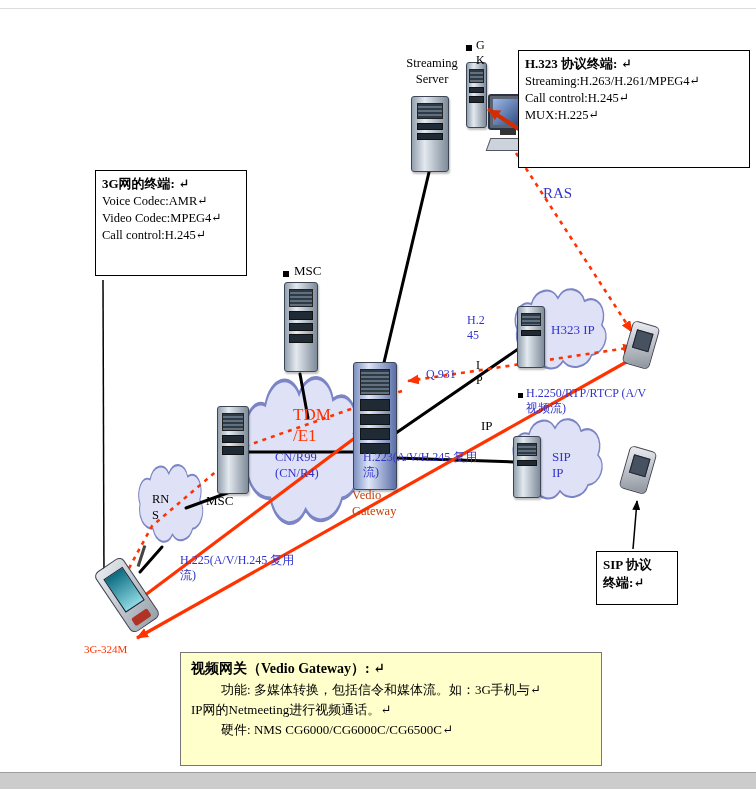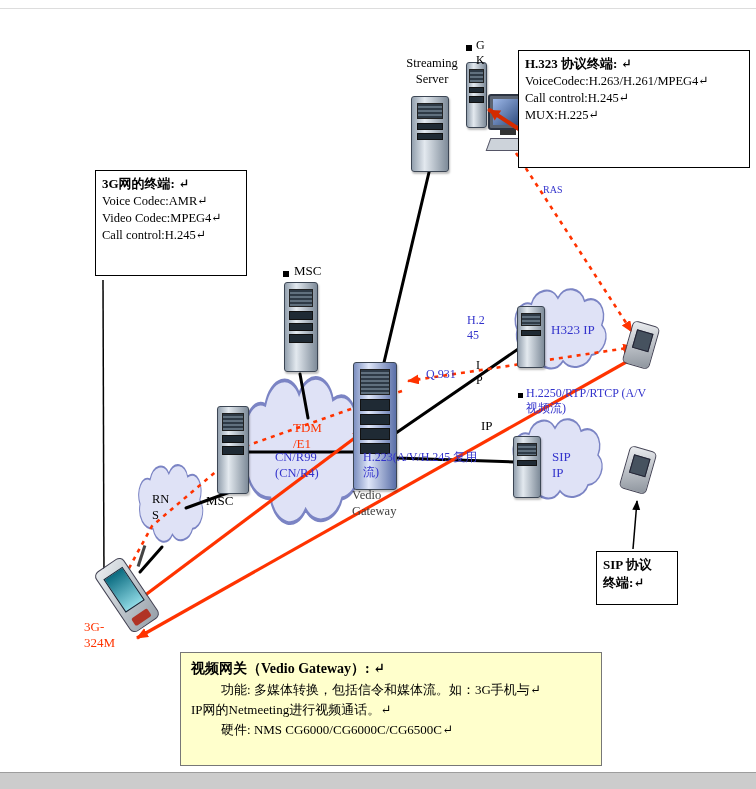--- a/index.html
+++ b/index.html
@@ -1,21 +1,21 @@
 <!DOCTYPE html>
 <html><head>
 <meta charset="utf-8">
 <style>
   html,body{margin:0;padding:0;background:#fff;}
   #stage{position:relative;width:756px;height:789px;background:#fff;overflow:hidden;
          font-family:"Liberation Serif","DejaVu Serif",serif;color:#000;}
   .layer{position:absolute;left:0;top:0;}
   
   .lbl{position:absolute;font-weight:normal;font-size:12px;line-height:1.25;}
-  .blue{color:#3333cc;} .red{color:#ff3300;} .orange{color:#404040;}
+  .blue{color:#3333cc;} .red{color:#ff3300;} .orange{color:#c2410c;}
   
   .box{position:absolute;background:#fff;border:1px solid #000;padding:4px 6px;
        font-size:12.5px;line-height:1.38;}
   .box .bt{font-weight:bold;font-size:13px;}
   .box .bl{word-break:break-all;}
   
   .note{position:absolute;background:#ffffcc;border:1px solid #777;padding:5px 10px 7px;
         font-size:13px;line-height:1.55;}
   .note .nt{font-weight:bold;font-size:14px;}
   .note .ind{padding-left:30px;}
@@ -169,45 +169,46 @@
 
   <div class="bullet" style="left:466px;top:45px"></div>
   <div class="bullet" style="left:283px;top:271px"></div>
   <div class="bullet" style="left:518px;top:393px;width:5px;height:5px"></div>
 
   <div class="lbl" style="left:395px;top:56px;width:74px;text-align:center;font-size:12.5px">Streaming Server</div>
   <div class="lbl" style="left:476px;top:38px;width:16px">G K</div>
   <div class="lbl" style="left:294px;top:263px;font-size:13px">MSC</div>
   <div class="lbl" style="left:206px;top:493px;font-size:13px">MSC</div>
   <div class="lbl" style="left:152px;top:492px;width:26px;font-size:12.5px">RN S</div>
-  <div class="lbl red" style="left:293px;top:420px;width:40px;font-size:13px">TDM /E1</div>
+  <div class="lbl red" style="left:293px;top:404px;width:40px;font-size:17px">TDM /E1</div>
   <div class="lbl blue" style="left:275px;top:450px;width:70px;font-size:12.5px">CN/R99 (CN/R4)</div>
   <div class="lbl orange" style="left:352px;top:488px;width:60px;font-size:12.5px">Vedio Gateway</div>
   <div class="lbl blue" style="left:551px;top:322px;width:44px;font-size:13px">H323 IP</div>
   <div class="lbl blue" style="left:552px;top:449px;width:32px;font-size:13px">SIP IP</div>
-  <div class="lbl red" style="left:84px;top:619px;width:44px;font-size:13px;overflow-wrap:break-word">3G-324M</div>
-
-  <div class="lbl blue" style="left:543px;top:184px;font-size:10px">RAS</div>
+  <div class="lbl red" style="left:84px;top:643px;width:44px;font-size:11px;overflow-wrap:break-word">3G-324M</div>
+
+  <div class="lbl blue" style="left:543px;top:184px;font-size:15px">RAS</div>
   <div class="lbl blue" style="left:467px;top:313px;width:30px">H.2 45</div>
   <div class="lbl" style="left:476px;top:358px;width:12px">I P</div>
   <div class="lbl blue" style="left:426px;top:367px">Q.931</div>
   <div class="lbl blue" style="left:526px;top:386px;width:128px">H.2250/RTP/RTCP (A/V视频流)</div>
   <div class="lbl" style="left:481px;top:418px;font-size:13px">IP</div>
   <div class="lbl blue" style="left:363px;top:450px;width:122px">H.223(A/V/H.245 复用流)</div>
+  <div class="lbl blue" style="left:180px;top:553px;width:122px">H.225(A/V/H.245 复用流)</div>
 
   <div class="box" style="left:95px;top:170px;width:138px;min-height:96px">
     <div class="bt">3G网的终端: ↵</div>
     <div class="bl">Voice Codec:AMR↵</div>
     <div class="bl">Video Codec:MPEG4↵</div>
     <div class="bl">Call control:H.245↵</div>
   </div>
 
   <div class="box" style="left:518px;top:50px;width:218px;min-height:108px">
     <div class="bt">H.323 协议终端: ↵</div>
-    <div class="bl">VoiceCodec:H.263/H.261/MPEG4↵</div>
+    <div class="bl">Streaming:H.263/H.261/MPEG4↵</div>
     <div class="bl">Call control:H.245↵</div>
     <div class="bl">MUX:H.225↵</div>
   </div>
 
   <div class="box" style="left:596px;top:551px;width:68px;min-height:44px">
     <div class="bt" style="width:56px">SIP 协议终端:↵</div>
   </div>
 
   <div class="note" style="left:180px;top:652px;width:400px;min-height:100px">
     <div class="nt">视频网关（Vedio Gateway）: ↵</div>

